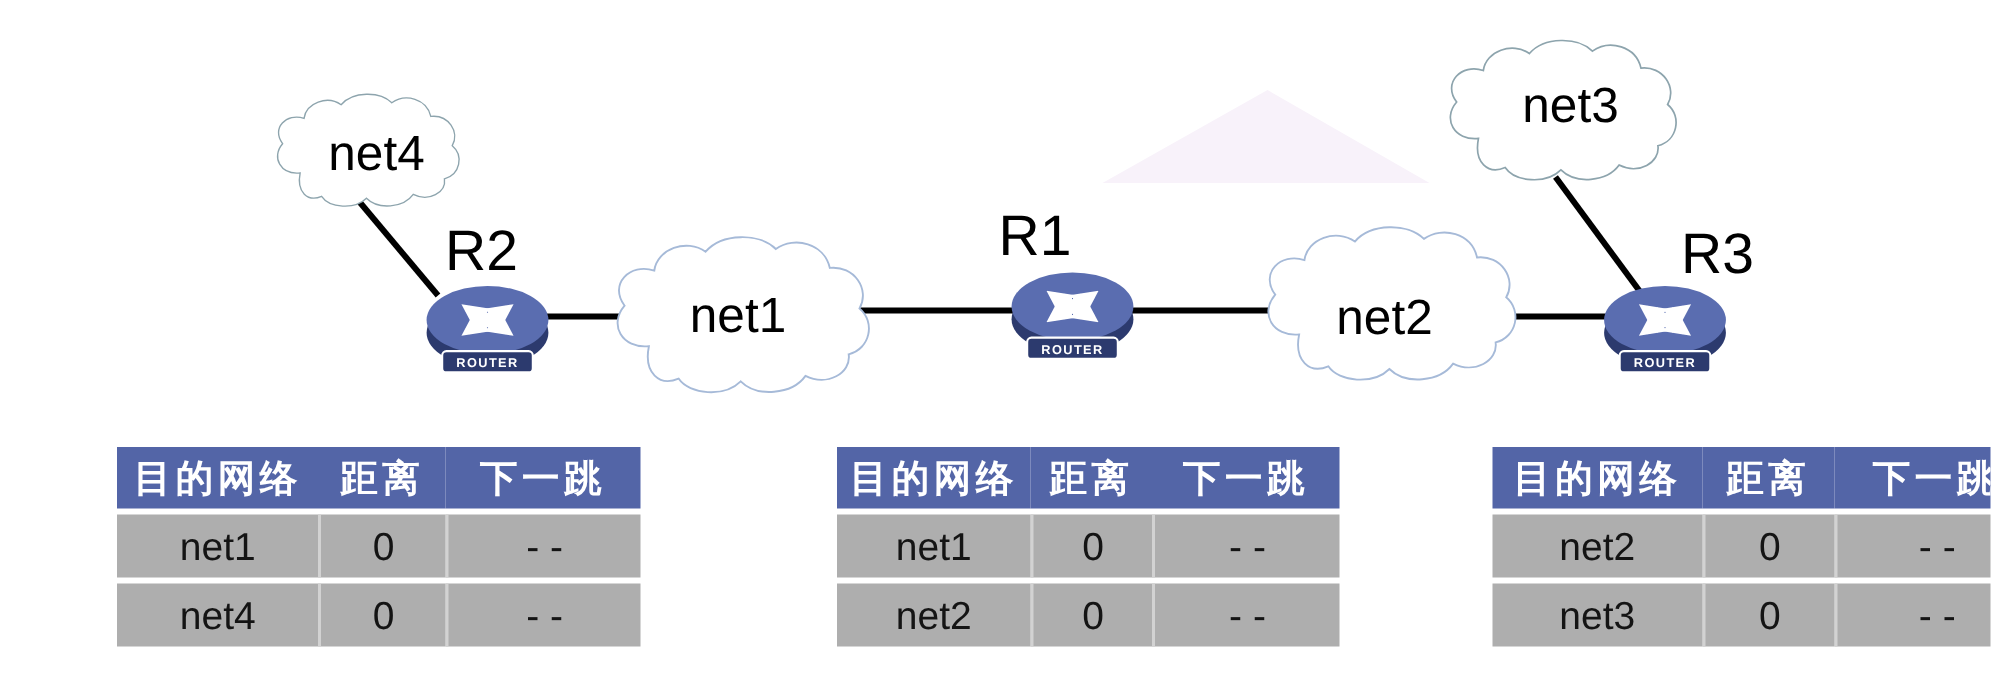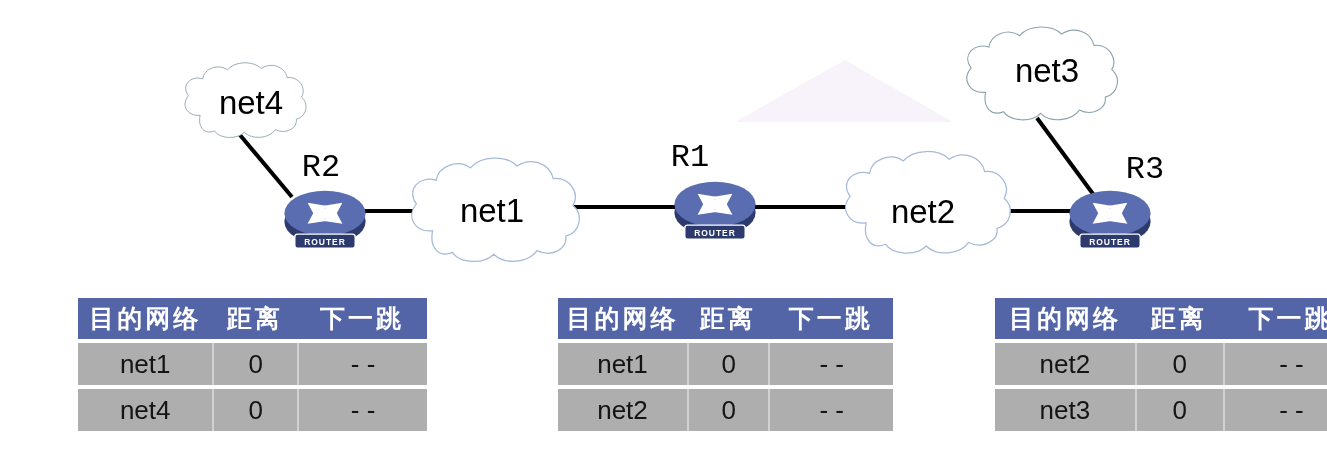--- a/index.html
+++ b/index.html
@@ -15,21 +15,21 @@
   use.cloud { fill:#ffffff; stroke-width:1.4; }
   use.cloud-blue { stroke:#a6bad8; }
   use.cloud-teal { stroke:#8da4ad; }
 
   
   .lbl {
     position:absolute; transform:translate(-50%,-50%);
     color:#000000; white-space:nowrap; line-height:1;
   }
   .cloud-lbl { font-size:33px; }
-  .router-lbl { font-size:32px;font-family:Liberation Mono, monospace; }
+  .router-lbl { font-size:38px; }
 
   .router-badge-text {
     font-family:"Liberation Sans", sans-serif; font-size:9px; font-weight:bold;
     fill:#ffffff; letter-spacing:1px; text-anchor:middle;
   }
 
   
   .rtable {
     position:absolute; border-collapse:separate; border-spacing:0 4px;
     table-layout:fixed; font-family:"Liberation Sans", sans-serif;

